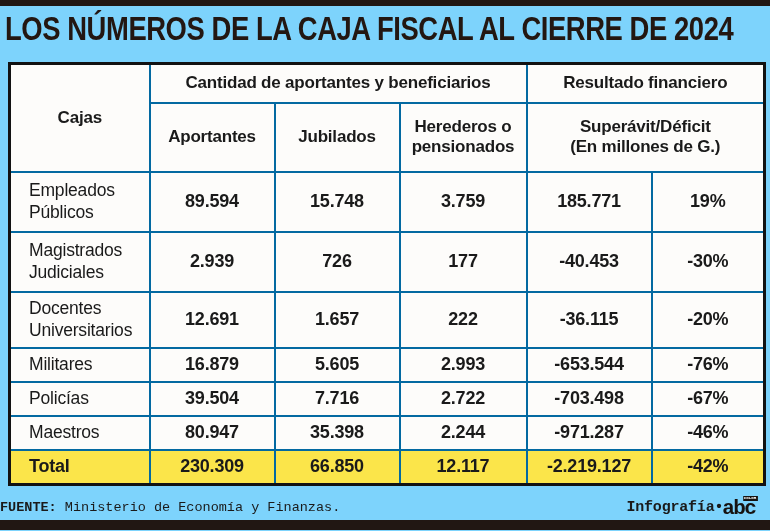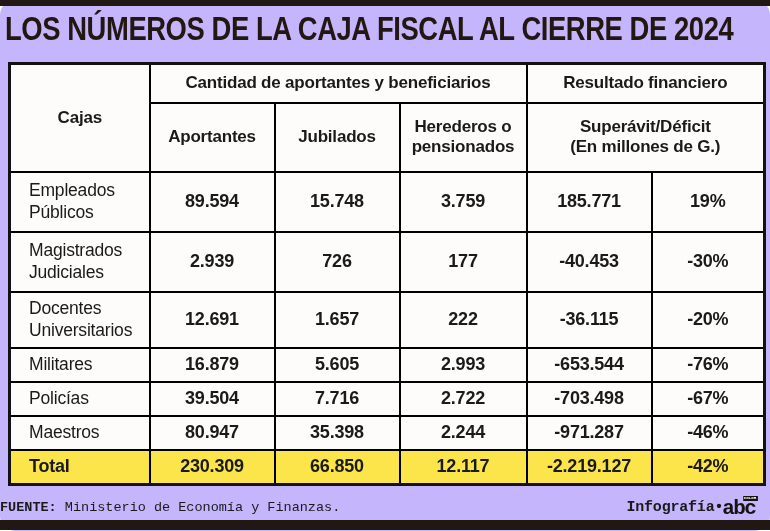--- a/index.html
+++ b/index.html
@@ -8,22 +8,21 @@
     font-family: "Liberation Sans", sans-serif;
     color: #1a1a1a;
     width: 770px;
     height: 531px;
     overflow: hidden;
   }
   .page {
     position: relative;
     width: 770px;
     height: 531px;
-    background: #c4b5fd;
-    border-radius: 15px;
+    background: #7dd3fc;
   }
   .top-bar {
     position: absolute;
     left: 0; top: 0;
     width: 770px; height: 6px;
     background: #211713;
   }
   .bottom-bar {
     position: absolute;
     left: 0; top: 520px;
@@ -45,21 +44,21 @@
   }
   table.fiscal {
     position: absolute;
     left: 8px; top: 62px;
     width: 755px;
     border-collapse: collapse;
     table-layout: fixed;
     border: 3px solid #121212;
   }
   table.fiscal th, table.fiscal td {
-    border: 2px solid #000000;
+    border: 2px solid #0369a1;
     vertical-align: middle;
     letter-spacing: -0.2px;
   }
   thead th {
     font-weight: bold;
     font-size: 17px;
     text-align: center;
     line-height: 1.18;
     background: #fdfcfa;
   }

